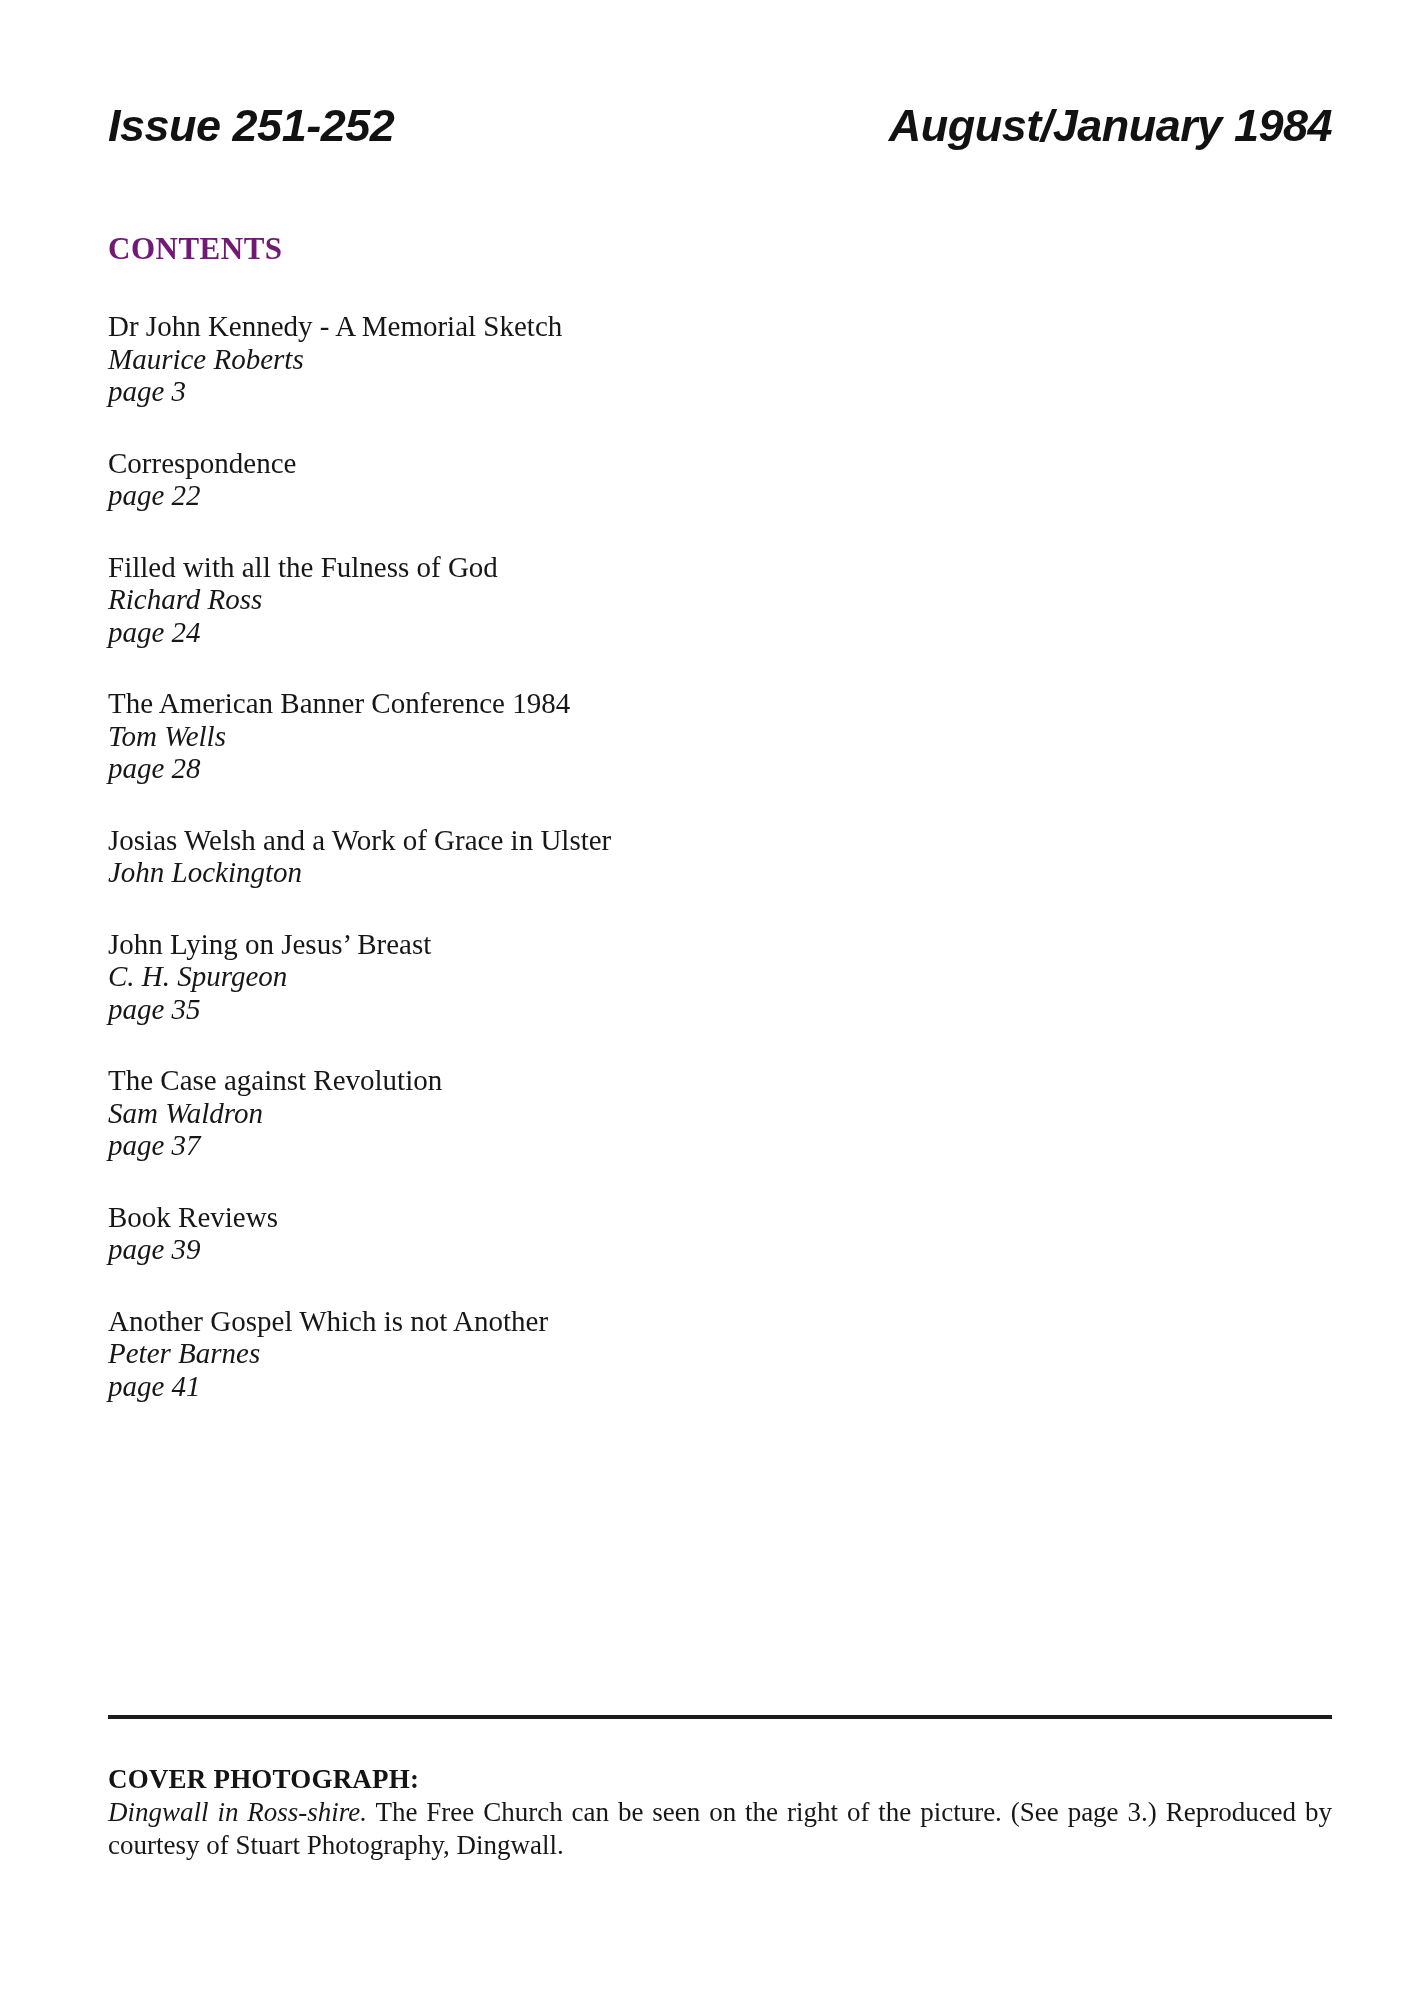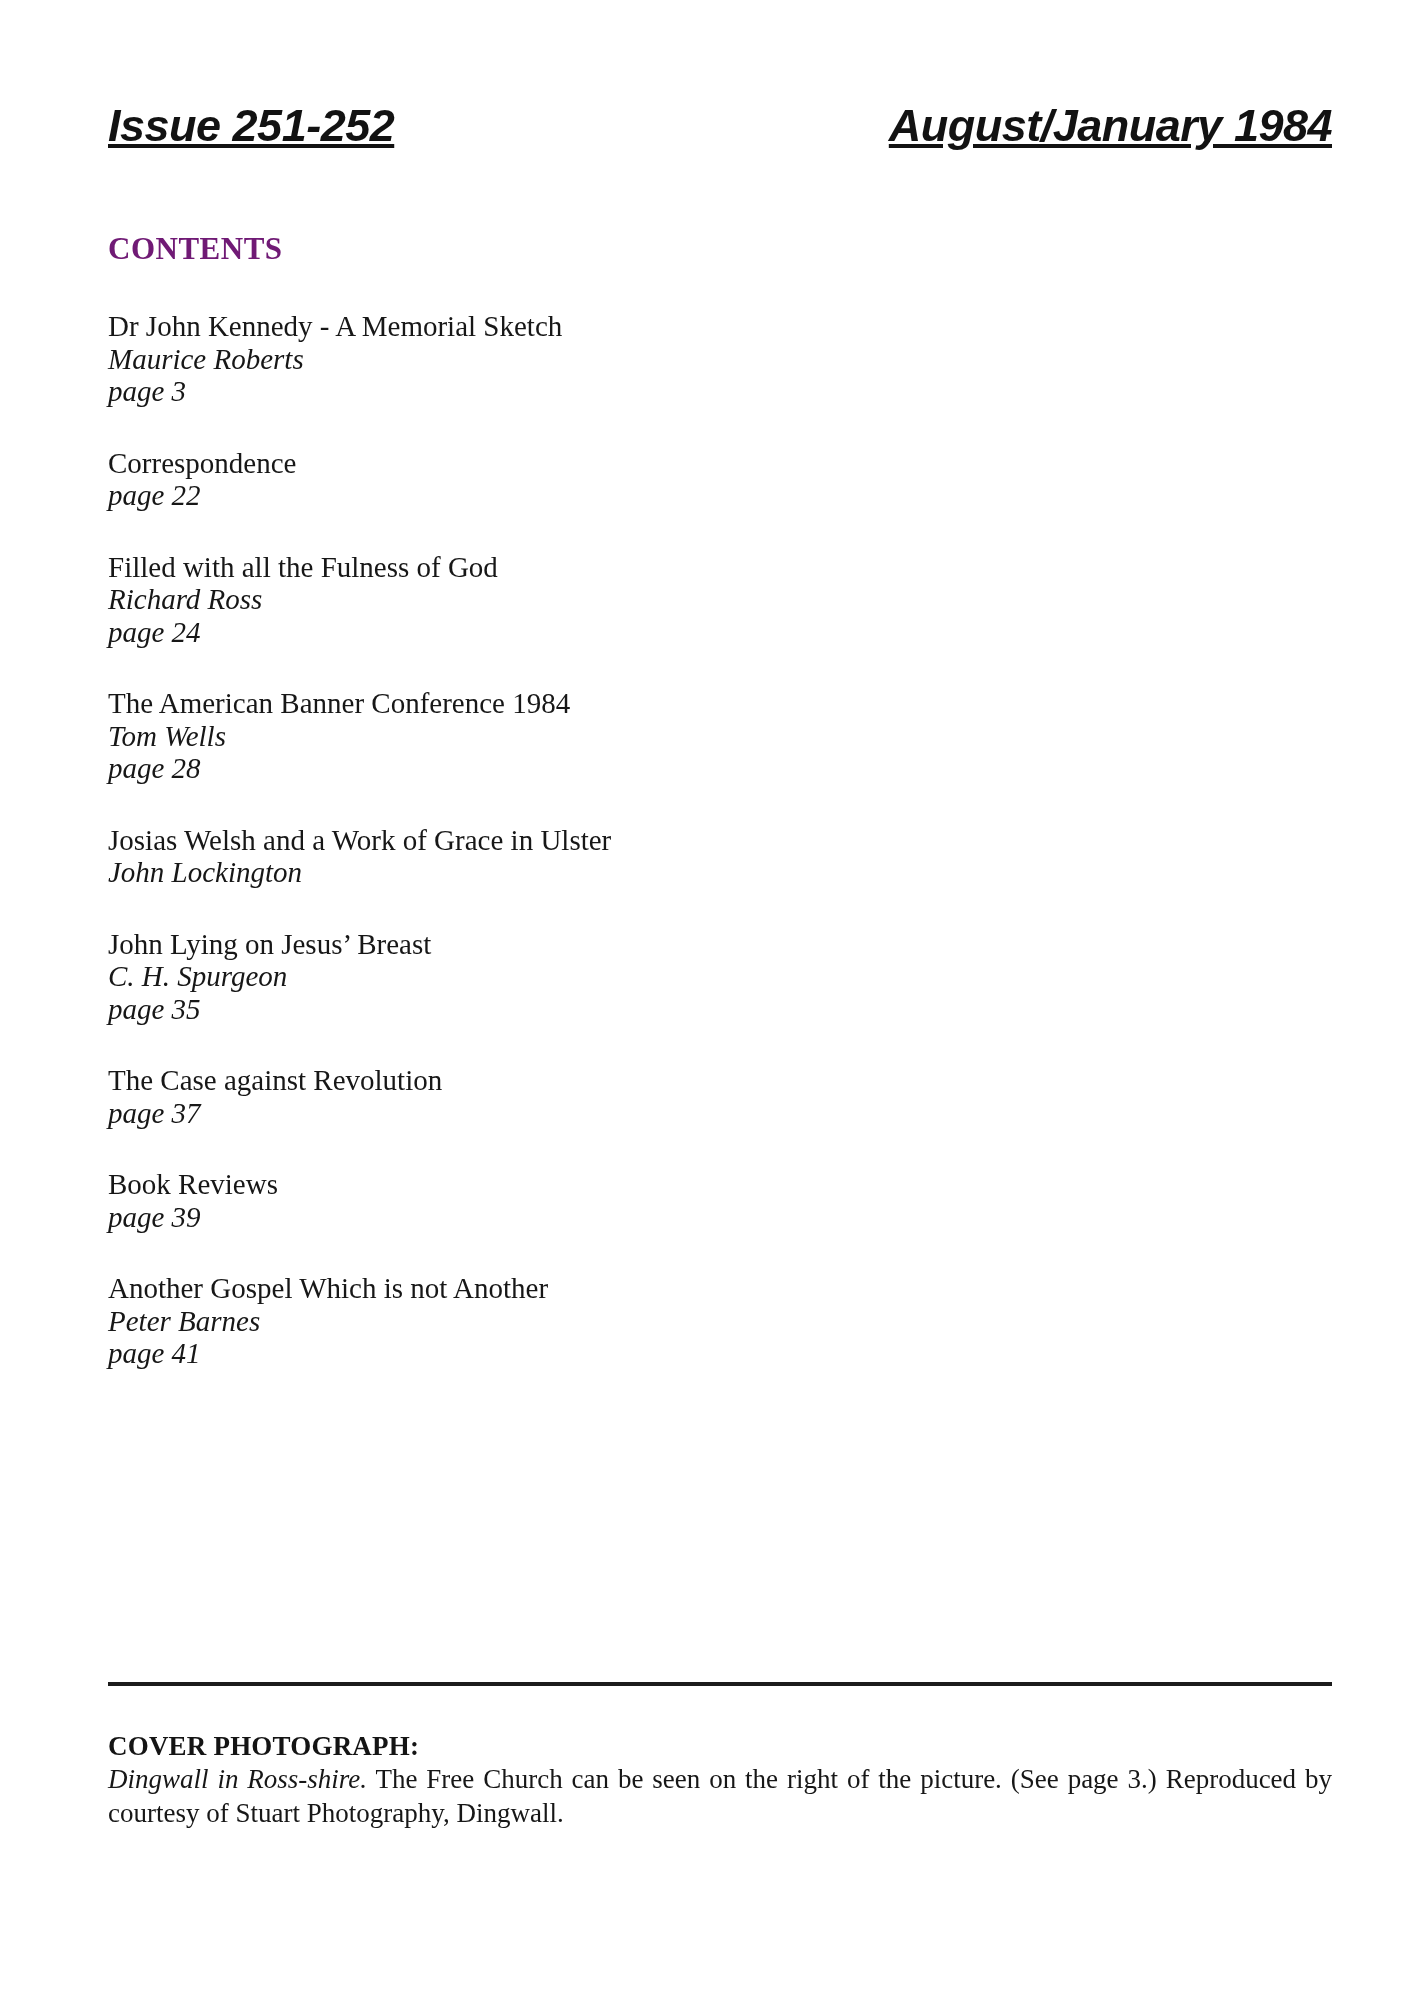--- a/index.html
+++ b/index.html
@@ -23,21 +23,20 @@
     display: flex;
     justify-content: space-between;
     align-items: baseline;
     font-family: "Liberation Sans", "DejaVu Sans", sans-serif;
     font-weight: bold;
     font-style: italic;
     font-size: 45px;
     line-height: 52px;
     letter-spacing: -0.5px;
     color: #121212;
-    text-decoration: underline;
   }
   
   .contents-heading {
     margin: 78px 0 0 0;
     font-size: 31px;
     font-weight: bold;
     line-height: 38px;
     letter-spacing: 0.5px;
     color: #701a75;
   }
@@ -126,20 +125,21 @@
     </div>
 
     <div class="toc-entry">
       <div class="entry-title">John Lying on Jesus’ Breast</div>
       <div class="entry-author">C. H. Spurgeon</div>
       <div class="entry-page">page 35</div>
     </div>
 
     <div class="toc-entry">
       <div class="entry-title">The Case against Revolution</div>
+      <div class="entry-author">Sam Waldron</div>
       <div class="entry-page">page 37</div>
     </div>
 
     <div class="toc-entry">
       <div class="entry-title">Book Reviews</div>
 
       <div class="entry-page">page 39</div>
     </div>
 
     <div class="toc-entry">

